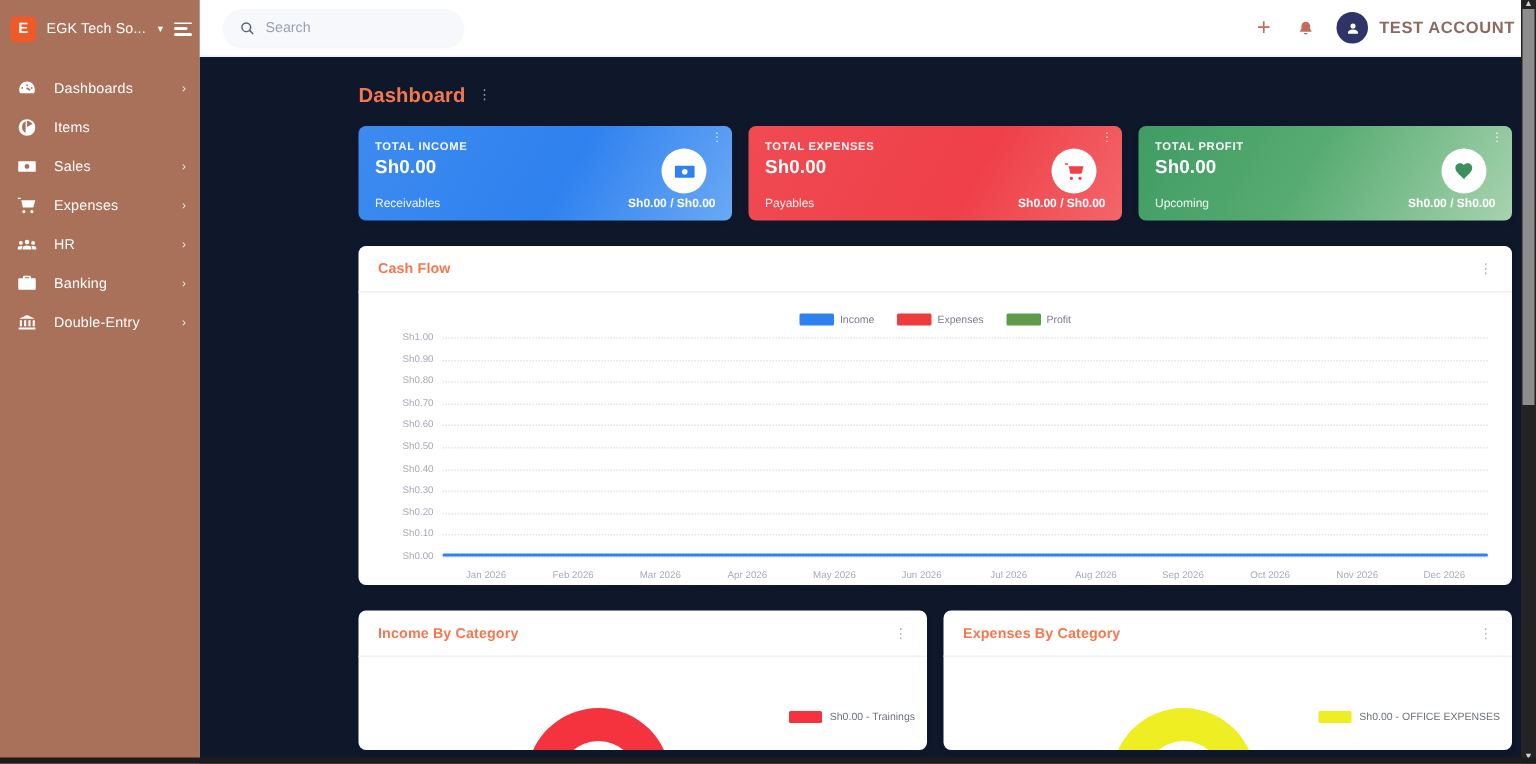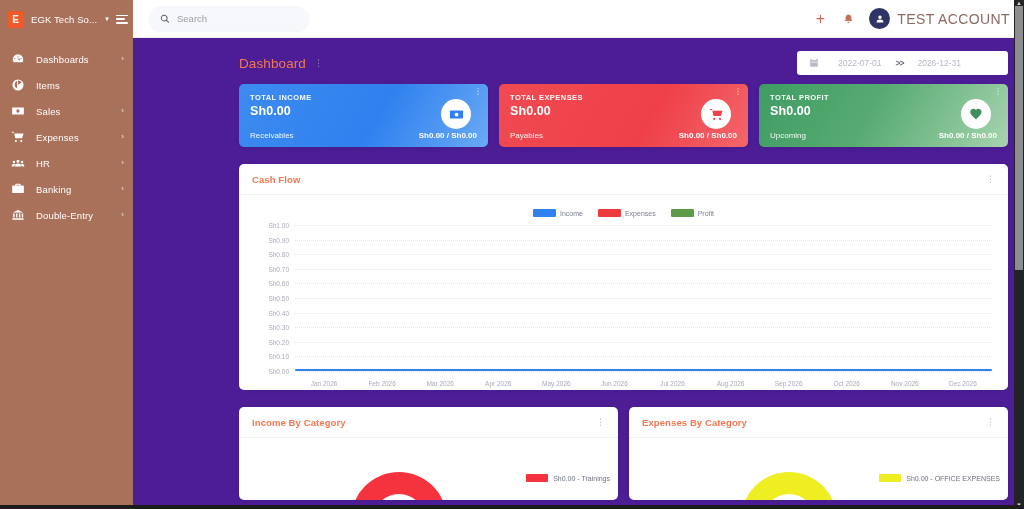--- a/index.html
+++ b/index.html
@@ -49,21 +49,21 @@
     height: 26px; padding: 0 9px 0 11px;
     gap: 11px; cursor: pointer;
     position: relative;
   }
   .nav-icon { width: 14px; height: 14px; flex: 0 0 14px; display:flex; align-items:center; justify-content:center; }
   .nav-icon svg { width: 14px; height: 14px; fill: #ffffff; display:block; }
   .nav-label { font-size: 9.5px; color: #fff; letter-spacing: .15px; white-space: nowrap; }
   .nav-chevron { margin-left: auto; font-size: 8px; color: rgba(255,255,255,.85); line-height: 1; }
 
   
-  .main { flex: 1; height: 509px; display: flex; flex-direction: column; background: #4c1d95; min-width: 0; position: relative; }
+  .main { flex: 1; height: 509px; display: flex; flex-direction: column; background: #0f172a; min-width: 0; position: relative; }
 
   .topbar {
     height: 38px; background: #ffffff; display: flex; align-items: center;
     padding: 0 14px 0 16px; border-bottom: 1px solid #eceef3;
     flex: 0 0 38px;
   }
   .search-box {
     width: 160px; height: 25px; border-radius: 13px;
     background: #f7f8fb;
     display: flex; align-items: center; gap: 7px; padding: 0 11px;
@@ -80,28 +80,28 @@
   .top-right { margin-left: auto; display: flex; align-items: center; gap: 14px; }
   .top-icon { width: 14px; height: 14px; display:flex; align-items:center; justify-content:center; cursor:pointer; }
   .top-icon svg { fill: #c0705a; display:block; }
   .plus-icon { font-size: 16px; color: #c0705a; line-height: 1; font-weight: 300; }
   .avatar-wrap { display: flex; align-items: center; gap: 7px; cursor: pointer; }
   .avatar {
     width: 21px; height: 21px; border-radius: 50%; background: #2e3566;
     display: flex; align-items: center; justify-content: center;
   }
   .avatar svg { width: 12px; height: 12px; fill: #fff; display:block; }
-  .account-name { font-size: 14px; color: #8c6a62; font-weight: normal; letter-spacing: .4px; }
+  .account-name { font-size: 11px; color: #8c6a62; font-weight: bold; letter-spacing: .4px; }
 
   
   .content { flex: 1; overflow: hidden; padding: 0 16px 0 0; position: relative; }
   .content-inner { padding: 14px 0 0 106px; }
 
   .page-head { display: flex; align-items: center; height: 22px; margin-bottom: 10px; }
-  .page-title { font-size: 13.5px; color: #f4774f; font-weight: normal; letter-spacing: .1px; }
+  .page-title { font-size: 13.5px; color: #f4774f; font-weight: bold; letter-spacing: .1px; }
   .title-kebab { margin-left: 8px; color: #9aa0b4; font-size: 9px; letter-spacing: 0; line-height: 1; }
   .daterange {
     margin-left: auto; height: 24px; background: #fff; border-radius: 3px;
     display: flex; align-items: center; padding: 0 12px; gap: 0;
     box-shadow: 0 1px 3px rgba(30,30,60,.07);
     width: 211px; cursor: pointer;
   }
   .cal-icon { width: 10px; height: 10px; flex:0 0 10px; margin-right: 19px; }
   .cal-icon svg { width: 10px; height: 10px; fill: #b8bcc9; display:block; }
   .date-val { font-size: 8.5px; color: #b3b7c4; }
@@ -326,31 +326,20 @@
         </div>
       </div>
     </header>
 
     <div class="content">
       <div class="content-inner">
 
         <div class="page-head">
           <span class="page-title">Dashboard</span>
           <span class="title-kebab">⋮</span>
-          <div class="daterange">
-            <span class="cal-icon">
-              <svg viewBox="0 0 24 24">
-                  <path d="M3 5h18v16H3zM3 5V3h4v2zm14 0V3h4v2z"></path>
-                  <rect x="5" y="9" width="14" height="1.6" fill="#fff"></rect>
-                </svg>
-            </span>
-            <span class="date-val">2022-07-01</span>
-            <span class="date-sep">&gt;&gt;</span>
-            <span class="date-val">2026-12-31</span>
-          </div>
         </div>
 
         <div class="stats">
 
           <div class="stat income">
             <span class="stat-kebab">⋮</span>
             <div class="stat-label">TOTAL INCOME</div>
             <div class="stat-value">Sh0.00</div>
             <div class="stat-badge">
               <svg viewBox="0 0 24 24" fill="#2f81ef">

